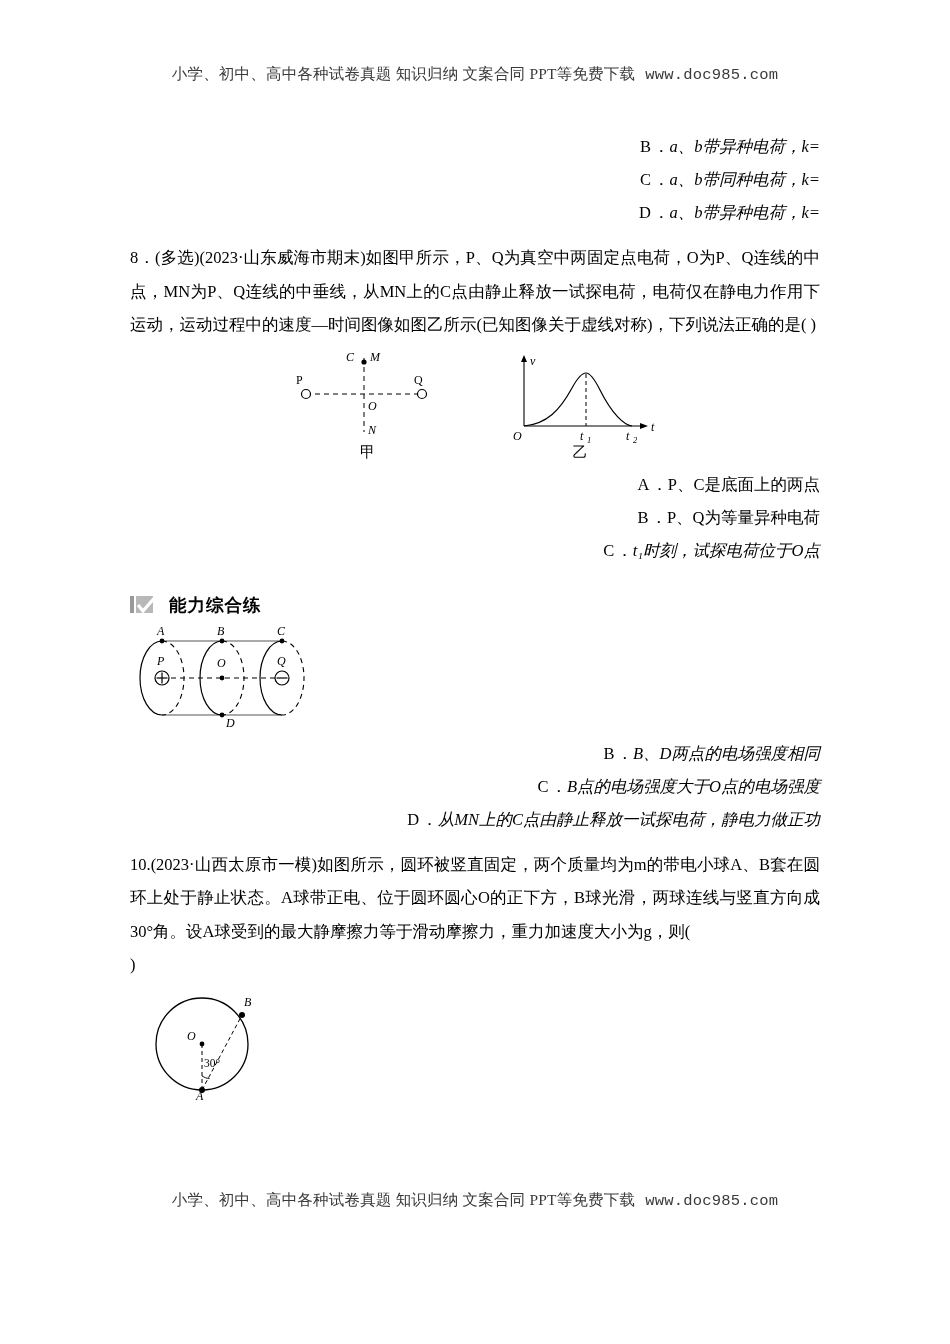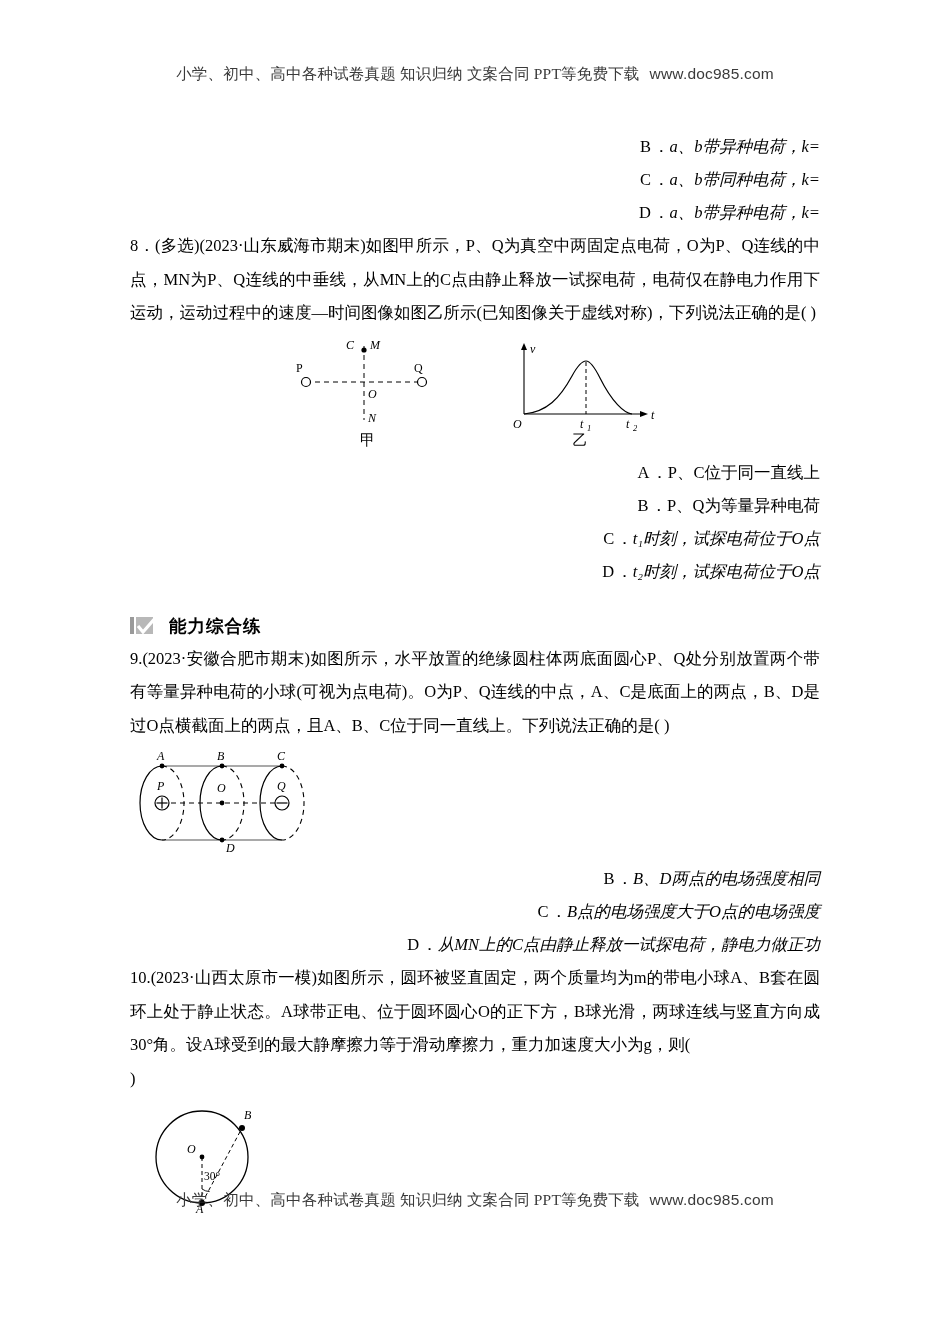--- a/index.html
+++ b/index.html
@@ -26,21 +26,21 @@
     position: absolute;
     left: 0; right: 0;
     text-align: center;
     font-size: 15.5px;
     color: #3a3a3a;
     letter-spacing: 0.2px;
     white-space: nowrap;
   }
   .watermark .url {
     margin-left: 10px;
-    font-family: Liberation Sans, sans-serif;
+    font-family: Liberation Mono, monospace;
   }
   .wm-top { top: 64px; }
   .wm-bottom { top: 1190px; }
 
   .content {
     position: absolute;
     left: 130px;
     top: 130px;
     width: 690px;
   }
@@ -51,21 +51,21 @@
     white-space: nowrap;
     text-align: right;
   }
   .opt .lbl { margin-right: 2px; }
   .it { font-style: italic; }
 
   .qblock {
     font-size: 16.5px;
     line-height: 33.5px;
     text-align: justify;
-    margin-top: 0;
+    margin-top: 12px;
   }
 
   .sect-head {
     margin-top: 26px;
     margin-bottom: 4px;
     display: flex;
     align-items: center;
     gap: 9px;
   }
   .sect-icon {
@@ -162,46 +162,40 @@
 
     <div class="caption-row">
       <span style="width:160px;text-align:center">甲</span>
       <span style="width:50px"></span>
       <span style="width:165px;text-align:center">乙</span>
     </div>
 
     <div class="spacer6"></div>
 
     <div class="opt">
-      <span class="lbl">A</span>．<span>P、C位于同一直线上</span>
+      <span class="lbl">A</span>．<span>P、C是底面上的两点</span>
     </div>
     <div class="opt">
       <span class="lbl">B</span>．<span>P、Q为等量异种电荷</span>
     </div>
     <div class="opt">
       <span class="lbl">C</span>．<span class="it">t₁时刻，试探电荷位于O点</span>
-    </div>
-    <div class="opt">
-      <span class="lbl">D</span>．<span class="it">t₂时刻，试探电荷位于O点</span>
     </div>
 
     <div class="sect-head">
       <span class="sect-icon">
         <svg width="30" height="21" viewBox="0 0 30 21">
           <rect x="0" y="2" width="4" height="17" fill="#9a9a9a"></rect>
           <rect x="6" y="2" width="17" height="17" fill="#b8b8b8"></rect>
           <path d="M8,11 L13,17 L27,1" fill="none" stroke="#ffffff" stroke-width="3.2"></path>
         </svg>
       </span>
       <span class="sect-title">能力综合练</span>
     </div>
 
-    <div class="qblock">
-      <span>9.</span><span>(2023·安徽合肥市期末)</span><span>如图所示，水平放置的绝缘圆柱体两底面圆心P、Q处分别放置两个带有等量异种电荷的小球(可视为点电荷)。O为P、Q连线的中点，A、C是底面上的两点，B、D是过O点横截面上的两点，且A、B、C位于同一直线上。下列说法正确的是(      )</span>
-    </div>
 
     <div class="figwrap">
       <svg width="210" height="110" viewBox="0 0 210 110">
         <line x1="32" y1="18" x2="152" y2="18" stroke="#555" stroke-width="1.1"></line>
         <line x1="32" y1="92" x2="152" y2="92" stroke="#555" stroke-width="1.1"></line>
 
         <path d="M32,18 A22,37 0 0,0 32,92" fill="none" stroke="#000" stroke-width="1.2"></path>
         <path d="M32,18 A22,37 0 0,1 32,92" fill="none" stroke="#000" stroke-width="1.1" stroke-dasharray="5,4"></path>
 
         <path d="M92,18 A22,37 0 0,0 92,92" fill="none" stroke="#000" stroke-width="1.2"></path>

